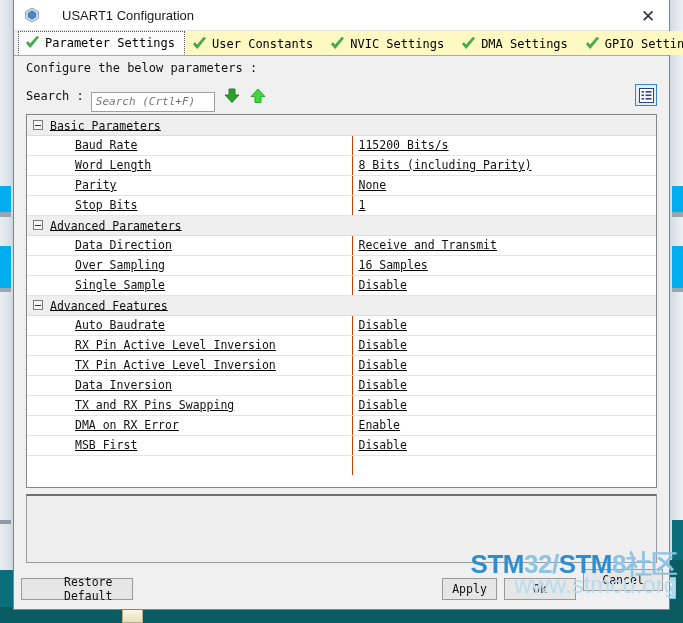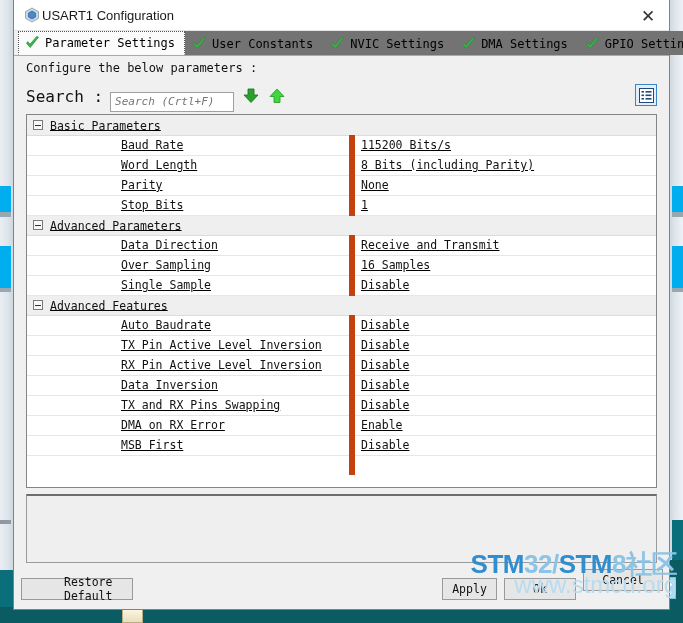--- a/index.html
+++ b/index.html
@@ -58,21 +58,21 @@
     display: flex; align-items: center; flex: none;
     position: relative;
   }
   .title-ico {
     width: 16px; height: 16px; margin-left: 10px; position: relative; flex: none;
   }
   .title-ico .hexo {
     position: absolute; left: 0; top: 0; width: 16px; height: 16px;
   }
   #title-text {
-    margin-left: 2px; font-size: 13px; color: #1a1a1a;
+    margin-left: 22px; font-size: 13px; color: #1a1a1a;
     font-family: "Liberation Sans", sans-serif;
   }
   #close-btn {
     position: absolute; right: 6px; top: 4px;
     width: 30px; height: 24px;
     display: flex; align-items: center; justify-content: center;
     font-size: 17px; color: #333; cursor: pointer;
     font-family: "DejaVu Sans", sans-serif;
   }
 
@@ -81,21 +81,21 @@
     height: 25px; background: #f0f0f0;
     border-bottom: 1px solid #a9a9a9;
     display: flex; align-items: flex-end; flex: none;
     padding-left: 4px;
     text-align: right;
   }
   .tab {
     height: 24px; display: flex; align-items: center;
     padding: 0 9px 0 6px; font-size: 12px; color: #000;
     font-family: "DejaVu Sans Mono", monospace;
-    background: #737373; border: 1px solid transparent;
+    background: #fef9c3; border: 1px solid transparent;
     border-bottom: none; cursor: pointer; white-space: nowrap;
   }
   .tab.active {
     background: #fbfbfb;
     border: 1px dotted #555;
     border-bottom: 1px solid #fbfbfb;
   }
   .chk { width: 15px; height: 14px; margin-right: 5px; flex: none; }
 
   
@@ -105,21 +105,21 @@
     font-family: "DejaVu Sans Mono", monospace;
     flex: none;
   }
 
   
   #searchrow {
     height: 32px; display: flex; align-items: center;
     padding: 0 10px 0 12px; flex: none; position: relative;
   }
   #search-label {
-    font-size: 16px; color: #111; font-family: "DejaVu Sans Mono", monospace;
+    font-size: 12px; color: #111; font-family: "DejaVu Sans Mono", monospace;
     margin-right: 7px;
   }
   #search-input {
     width: 124px; height: 20px;
     border: 1px solid #a0a0a0; background: #fff;
     font-size: 11px; font-style: italic; color: #999;
     font-family: "DejaVu Sans Mono", monospace;
     padding: 0 4px; outline: none; margin-top: 11px;
   }
   .arrow-btn { width: 18px; height: 18px; margin-left: 8px; cursor: pointer; flex: none; }
@@ -151,21 +151,21 @@
   tr.group td .expander {
     display: inline-block; width: 10px; height: 10px;
     border: 1px solid #7a7a7a; background: #f7f7f7;
     position: relative; margin-right: 7px; vertical-align: middle;
   }
   tr.group td .expander:before {
     content: ""; position: absolute; left: 1px; top: 4px;
     width: 6px; height: 1px; background: #333;
   }
   tr.group td span.gname { vertical-align: middle; }
-  td.pname { padding-left: 94px; border-right: 6px solid #c2410c; }
+  td.pname { padding-left: 48px; border-right: 1px solid #c2410c; }
   td.pval  { padding-left: 6px; }
   tr.filler td { border-bottom: none; }
   col.c1 { width: 325px; }
 
   
   #desc-panel {
     margin: 6px 12px 0 12px; height: 69px;
     background: #efefef;
     border: 1px solid #9b9b9b;
     border-top: 2px solid #6e6e6e;
@@ -368,25 +368,25 @@
               <td class="pval">Disable</td>
             </tr>
             <tr class="group">
               <td colspan="2"><span class="expander"></span><span class="gname">Advanced Features</span></td>
             </tr>
             <tr>
               <td class="pname">Auto Baudrate</td>
               <td class="pval">Disable</td>
             </tr>
             <tr>
+              <td class="pname">RX Pin Active Level Inversion</td>
+              <td class="pval">Disable</td>
+            </tr>
+            <tr>
               <td class="pname">TX Pin Active Level Inversion</td>
-              <td class="pval">Disable</td>
-            </tr>
-            <tr>
-              <td class="pname">RX Pin Active Level Inversion</td>
               <td class="pval">Disable</td>
             </tr>
             <tr>
               <td class="pname">Data Inversion</td>
               <td class="pval">Disable</td>
             </tr>
             <tr>
               <td class="pname">TX and RX Pins Swapping</td>
               <td class="pval">Disable</td>
             </tr>

